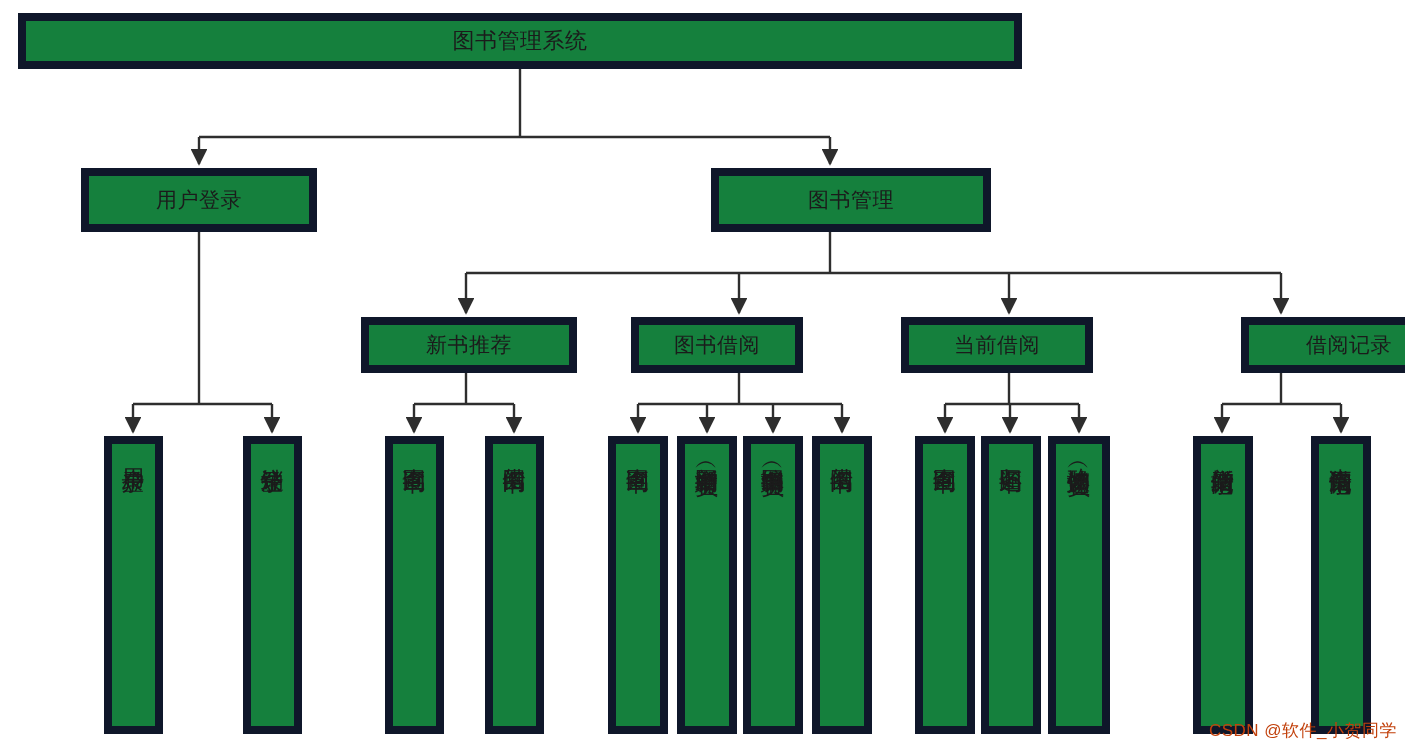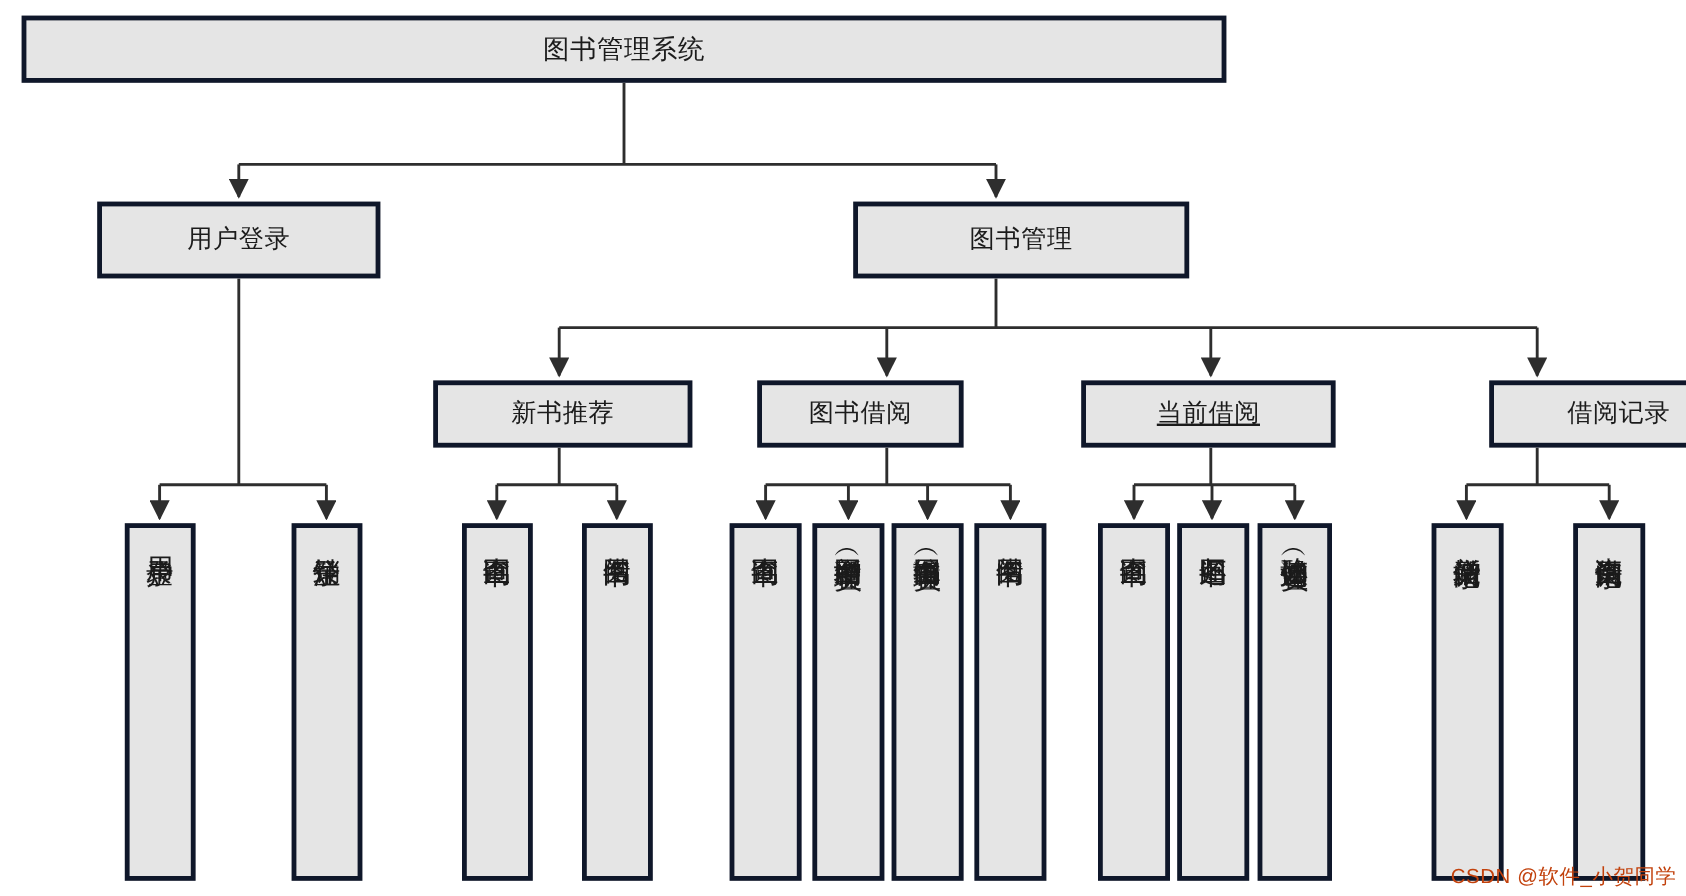--- a/index.html
+++ b/index.html
@@ -24,22 +24,22 @@
     left: 0;
     top: 0;
     width: 1405px;
     height: 747px;
     z-index: 1;
   }
   
   .node {
     position: absolute;
     box-sizing: border-box;
-    background: #e5e5e5;
-    border: 4px solid #0f172a;
+    background: #15803d;
+    border: 8px solid #0f172a;
     z-index: 2;
     display: flex;
     align-items: center;
     justify-content: center;
     color: #1b1b1b;
   }
   .node .label {
     display: block;
     line-height: 1.18;
     letter-spacing: 0.5px;
@@ -148,21 +148,21 @@
   </div>
 
   <div class="node horiz" style="left:361px; top:317px; width:216px; height:56px;">
     <span class="label">新书推荐</span>
   </div>
 
   <div class="node horiz" style="left:631px; top:317px; width:172px; height:56px;">
     <span class="label">图书借阅</span>
   </div>
 
-  <div class="node horiz" style="left:901px; top:317px; width:212px; height:56px;text-decoration:underline;">
+  <div class="node horiz" style="left:901px; top:317px; width:192px; height:56px;">
     <span class="label">当前借阅</span>
   </div>
 
   <div class="node horiz" style="left:1241px; top:317px; width:216px; height:56px;">
     <span class="label">借阅记录</span>
   </div>
 
   <div class="node vert" style="left:104px; top:436px; width:59px; height:298px;">
     <span class="label">用户登录</span>
   </div>

